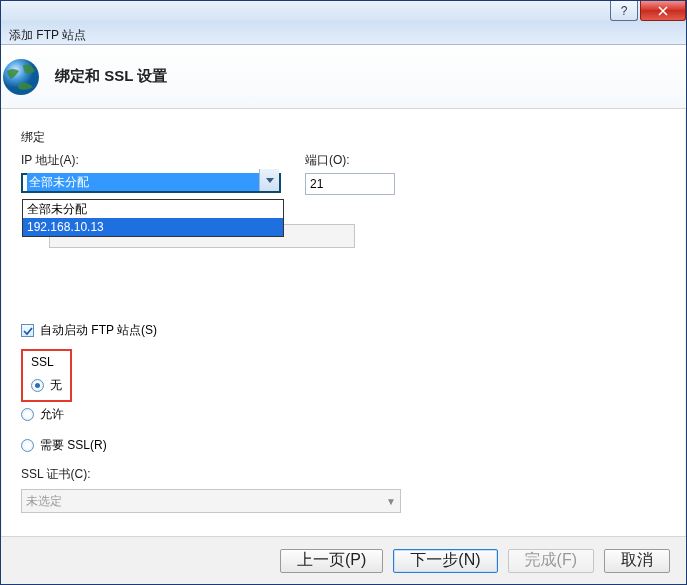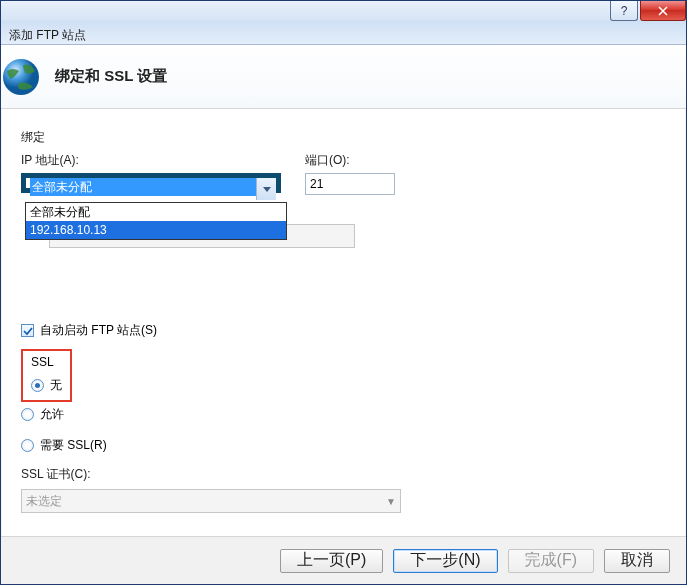--- a/index.html
+++ b/index.html
@@ -17,21 +17,21 @@
   .header-title { font-size:15px; color:#222; font-weight:600; }
 
   .body { padding:20px 8px 0 20px; position:relative; }
 
   .group-label { font-size:12px; color:#222; margin-bottom:6px; }
   .row { display:flex; gap:24px; }
   .col { display:flex; flex-direction:column; }
   .lbl { font-size:12px; color:#222; margin-bottom:4px; }
   .lbl.disabled { color:#9a9a9a; }
 
-  .combo { width:260px; height:20px; border:5px solid #0c4a6e; background:#fff; display:flex; align-items:flex-start; padding:0 0 0 4px; position:relative; }
+  .combo { width:260px; height:20px; border:2px solid #0c4a6e; background:#fff; display:flex; align-items:flex-end; padding:0 0 0 4px; position:relative; }
   .combo .sel { flex:1; height:18px; background:#3399ff; color:#fff; font-size:12px; display:flex; align-items:center; padding:0 2px; }
   .combo .dropbtn { width:20px; height:22px; background:linear-gradient(#eaf2fb,#cfe0f5); border-left:1px solid #a3b8d4; display:flex; align-items:center; justify-content:center; }
   .combo .dropbtn svg { display:block; }
   .dropdown { position:absolute; top:24px; left:-1px; width:262px; border:1px solid #333; background:#fff; z-index:10; }
   .dropdown .opt { height:18px; font-size:12px; padding:0 4px; display:flex; align-items:center; color:#000; }
   .dropdown .opt.hl { background:#1e6fe0; color:#fff; }
 
   .textbox { height:22px; border:1px solid #a9b7c9; background:#fff; font-size:12px; padding:0 4px; }
   .textbox.port { width:90px; }
   .big-disabled { width:306px; height:24px; border:1px solid #c6c6c6; background:#f4f4f4; margin-top:4px; }

